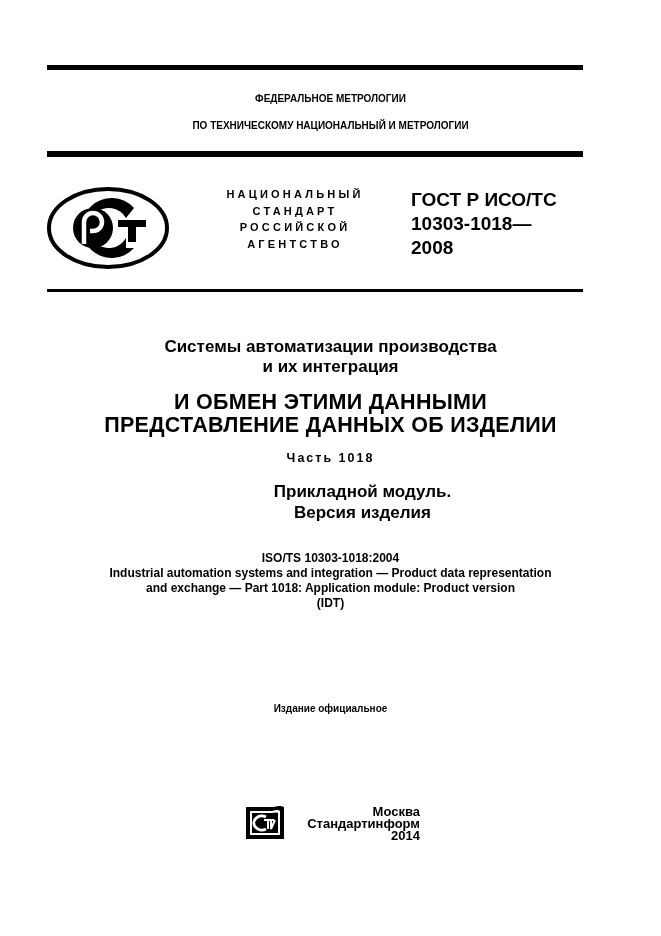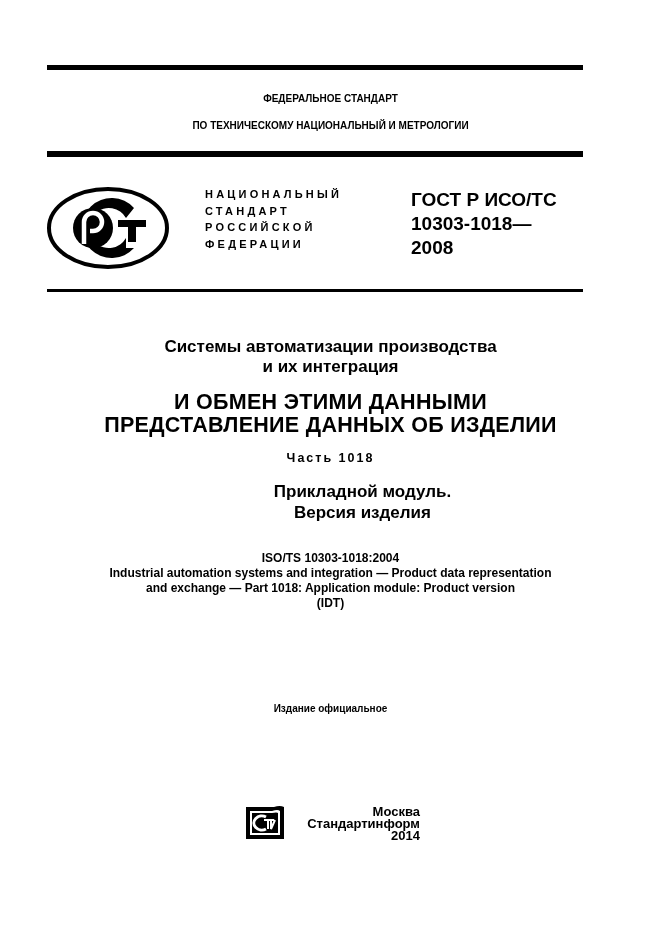--- a/index.html
+++ b/index.html
@@ -3,55 +3,55 @@
 <meta charset="utf-8">
 <style>
   html, body { margin:0; padding:0; background:#ffffff; }
   body { width:661px; height:936px; position:relative; overflow:hidden;
          font-family:"Liberation Sans", sans-serif; color:#000; }
   .rule { position:absolute; left:47px; width:536px; background:#000; }
   .center { position:absolute; left:0; width:661px; text-align:center; font-weight:bold; }
   .agency1 { top:93px; font-size:10px; }
   .agency2 { top:120px; font-size:10px; }
   .logo { position:absolute; left:46px; top:186px; width:124px; height:84px; }
-  .natstd { position:absolute; left:205px; top:186px; width:180px; 
+  .natstd { position:absolute; left:205px; top:186px; width:180px; text-align:center;
             font-weight:bold; font-size:11px; letter-spacing:3.2px; line-height:16.5px; }
   .gost { position:absolute; left:411px; top:188px; font-weight:bold; font-size:19px; line-height:24px; }
   .sub1 { top:337px; font-size:17px; line-height:20px; }
   .title { top:391px; font-size:21.5px; line-height:23px; letter-spacing:0.3px; }
   .part { top:451px; font-size:12.5px; letter-spacing:2px; }
   .module { top:481px; font-size:17px; line-height:21px;padding-left:32px; }
   .iso { top:551px; font-size:12px; line-height:15px;text-align:center; }
   .edition { top:659px; font-size:10px;margin-top:44px; }
   .publogo { position:absolute; left:244px; top:803px; width:42px; height:38px; }
   .pubtext { position:absolute; left:290px; top:806px; width:130px; text-align:right;
              font-weight:bold; font-size:13px; line-height:12px; }
 </style>
 </head>
 <body>
 
 <div class="rule" style="top:65px;height:5px;"></div>
-<div class="center agency1">ФЕДЕРАЛЬНОЕ СТАНДАРТ</div>
+<div class="center agency1">ФЕДЕРАЛЬНОЕ МЕТРОЛОГИИ</div>
 <div class="center agency2">ПО ТЕХНИЧЕСКОМУ НАЦИОНАЛЬНЫЙ И МЕТРОЛОГИИ</div>
 <div class="rule" style="top:151px;height:6px;"></div>
 
 <svg class="logo" viewBox="0 0 124 84">
   <ellipse cx="62" cy="42" rx="59" ry="39" fill="none" stroke="#000" stroke-width="4"></ellipse>
   <path d="M88 22 A 30 30 0 1 0 88 62 L 80 62 L 80 52 A 20 20 0 1 1 80 32 Z" fill="#000"></path>
   <circle cx="47" cy="42" r="20" fill="#000"></circle>
   <path d="M38 58 L38 36 A 9 9 0 1 1 47 45 L 44 45" fill="none" stroke="#fff" stroke-width="4.5"></path>
   <rect x="72" y="34" width="28" height="7" fill="#000"></rect>
   <rect x="82" y="34" width="8" height="22" fill="#000"></rect>
 </svg>
 
 <div class="natstd">
   <div>НАЦИОНАЛЬНЫЙ</div>
   <div>СТАНДАРТ</div>
   <div>РОССИЙСКОЙ</div>
-  <div>ФЕДЕРАЦИИ</div>
+  <div>АГЕНТСТВО</div>
 </div>
 
 <div class="gost">
   <div>ГОСТ Р ИСО/ТС</div>
   <div>10303-1018—</div>
   <div>2008</div>
 </div>
 
 <div class="rule" style="top:289px;height:3px;"></div>
 

